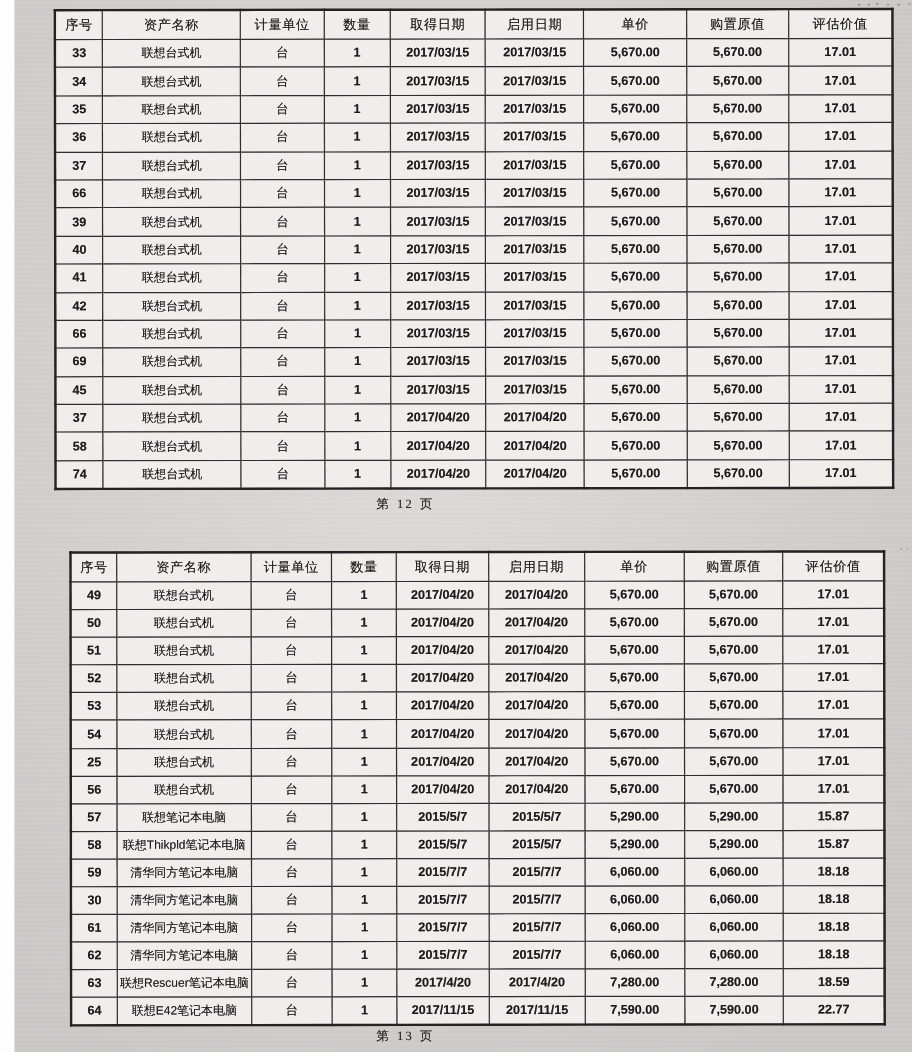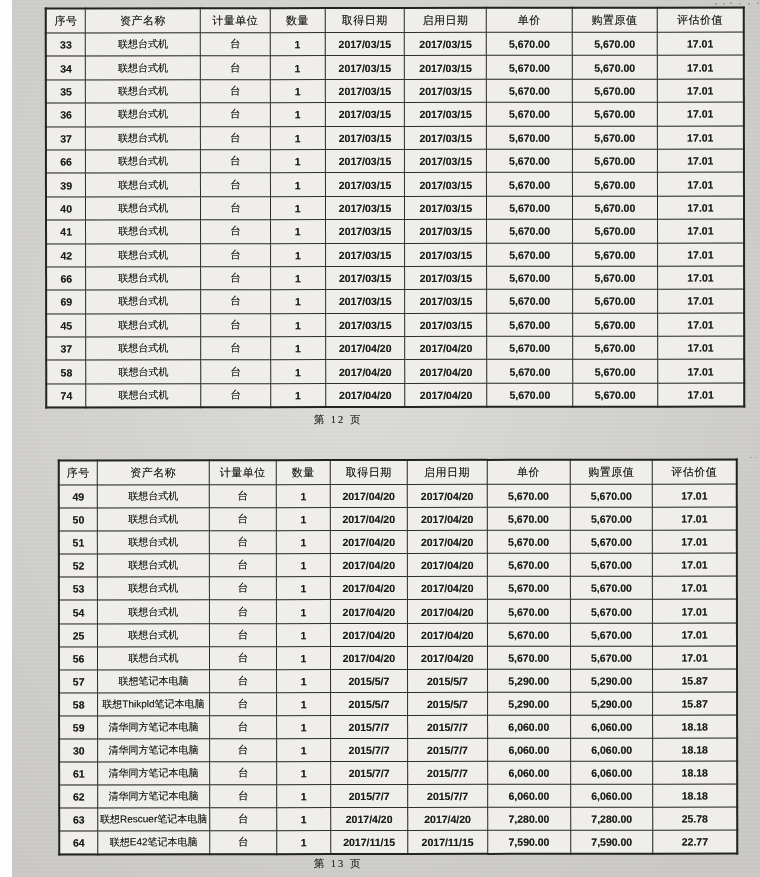--- a/index.html
+++ b/index.html
@@ -472,21 +472,21 @@
         </tr>
         <tr>
           <td>63</td>
           <td>联想Rescuer笔记本电脑</td>
           <td>台</td>
           <td>1</td>
           <td>2017/4/20</td>
           <td>2017/4/20</td>
           <td>7,280.00</td>
           <td>7,280.00</td>
-          <td>25.78</td>
+          <td>18.59</td>
         </tr>
         <tr>
           <td>64</td>
           <td>联想E42笔记本电脑</td>
           <td>台</td>
           <td>1</td>
           <td>2017/11/15</td>
           <td>2017/11/15</td>
           <td>7,590.00</td>
           <td>7,590.00</td>

